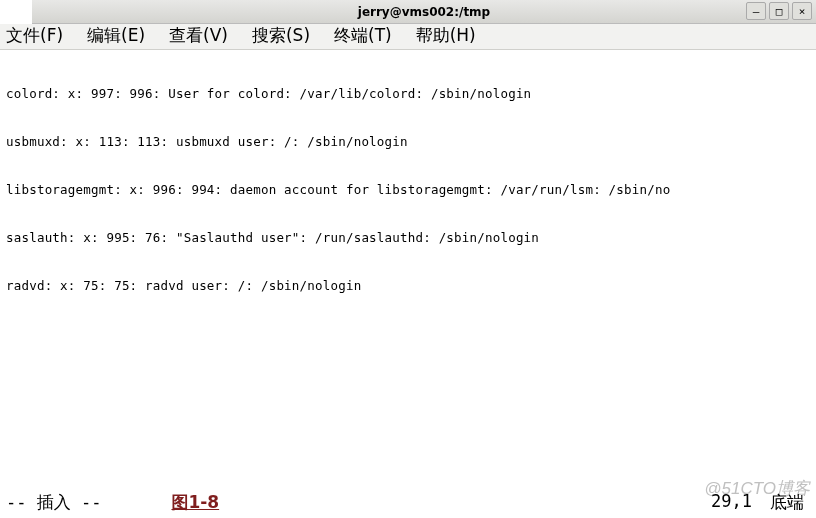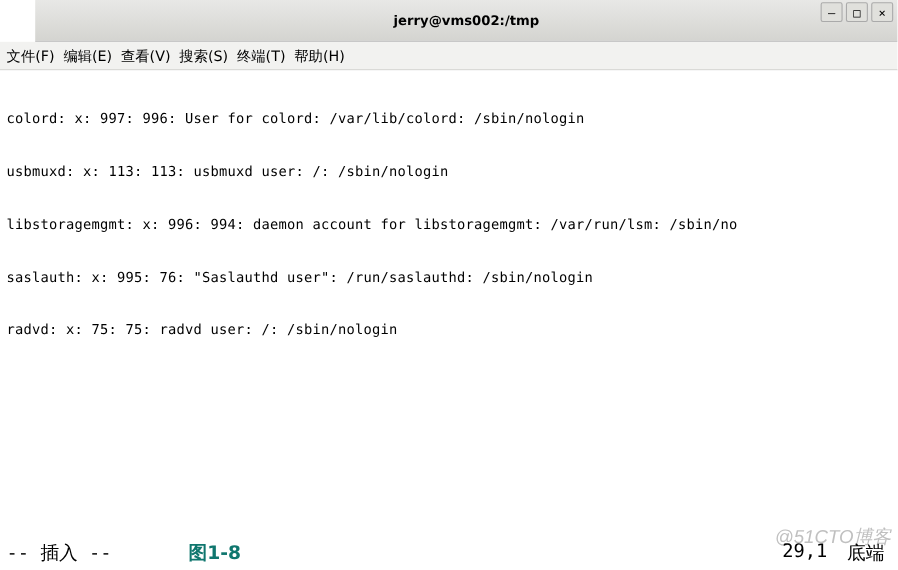--- a/index.html
+++ b/index.html
@@ -1,27 +1,27 @@
 <!DOCTYPE html>
 <html><head>
 <meta charset="utf-8">
 <style>
   * { margin:0; padding:0; box-sizing:border-box; }
   body { width:816px; height:518px; font-family:"DejaVu Sans Mono","Courier New",monospace; background:#fff; overflow:hidden; font-size:13px; }
-  .titlebar { height:38px; background:linear-gradient(#e8e8e6,#d4d4d0); display:flex; align-items:center; position:relative; border-bottom:1px solid #bbb;margin-left:32px; }
+  .titlebar { height:24px; background:linear-gradient(#e8e8e6,#d4d4d0); display:flex; align-items:center; position:relative; border-bottom:1px solid #bbb;margin-left:32px; }
   .title-text { flex:1; text-align:center; font-weight:bold; font-family:"DejaVu Sans",sans-serif; font-size:12px; }
   .win-controls { position:absolute; right:4px; top:2px; display:flex; gap:3px; }
   .win-btn { width:20px; height:18px; background:#e0e0dc; border:1px solid #aaa; border-radius:2px; display:flex; align-items:center; justify-content:center; font-size:11px; cursor:pointer; }
-  .menubar { height:26px; background:#f2f2f0; display:flex; align-items:center; padding:0 6px; gap:8px; font-family:"DejaVu Sans",sans-serif; font-size:13px; border-bottom:1px solid #d0d0cc; }
+  .menubar { height:26px; background:#f2f2f0; display:flex; align-items:flex-start; padding:0 6px; gap:24px; font-family:"DejaVu Sans",sans-serif; font-size:17px; border-bottom:1px solid #d0d0cc; }
   .menu-item { cursor:pointer; }
   .terminal { background:#fff; color:#000; padding:4px 6px 0 6px; font-size:12.5px; line-height:16px; letter-spacing:0.2px; white-space:pre; }
   .term-line { white-space:pre; }
   .status-line { display:flex; padding:2px 6px; font-size:17px; position:absolute; bottom:2px; left:0; right:0; }
   .status-left { }
-  .status-fig { color:#0f766e; font-weight:bold; margin-left:70px; font-family:"SimSun","DejaVu Sans",sans-serif; }
+  .status-fig { color:#7f1d1d; font-weight:bold; margin-left:70px; font-family:"SimSun","DejaVu Sans",sans-serif;text-decoration:underline; }
   .status-pos { margin-left:auto; margin-right:18px; }
   .status-end { margin-right:6px; }
   .watermark { position:absolute; right:6px; bottom:18px; color:#c0c0c0; font-style:italic; font-size:17px; font-family:"SimSun",sans-serif; }
 </style>
 </head>
 <body>
 
 <div class="titlebar">
   <span class="title-text">jerry@vms002:/tmp</span>
   <div class="win-controls">

